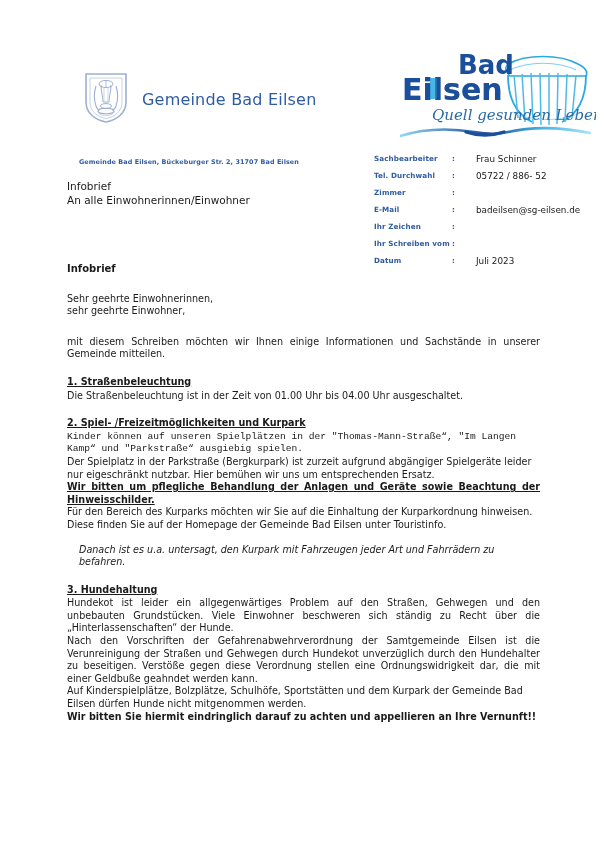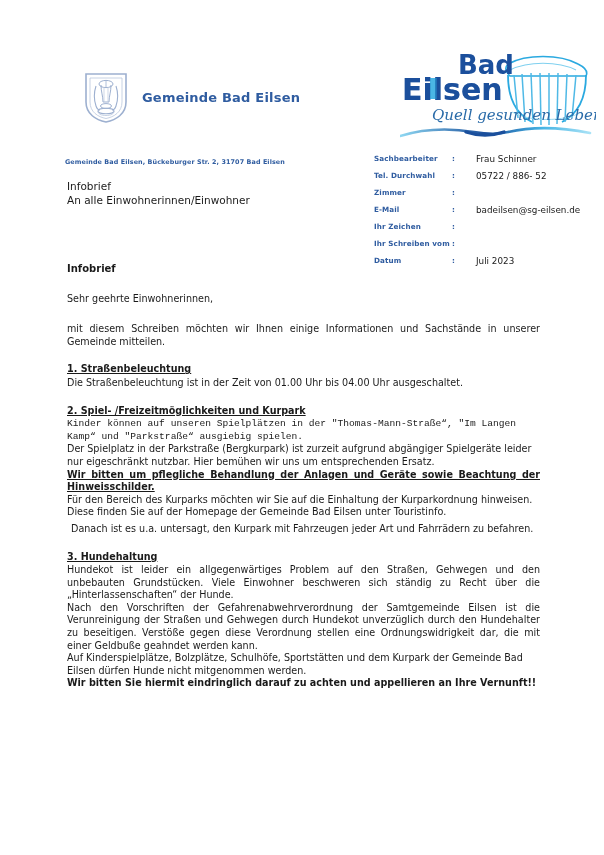--- a/index.html
+++ b/index.html
@@ -32,41 +32,41 @@
     left: 84px;
     top: 72px;
     width: 44px;
     height: 52px;
   }
   #crest-wrap svg { display: block; }
   #municipality-title {
     position: absolute;
     left: 142px;
     top: 90px;
-    font-size: 13px;
-    font-weight: bold;
+    font-size: 16px;
+    font-weight: normal;
     color: #2f5ca0;
     letter-spacing: 0.2px;
     white-space: nowrap;
   }
 
   
   #brand-logo {
     position: absolute;
     left: 400px;
     top: 44px;
     width: 196px;
     height: 100px;
   }
   #brand-logo svg { display: block; }
 
   
   #sender-line {
     position: absolute;
-    left: 65px;
+    left: 79px;
     top: 158px;
     font-size: 6.4px;
     font-weight: bold;
     color: #2f5ca0;
     letter-spacing: 0.1px;
     white-space: nowrap;
   }
 
   
   #recipient {
@@ -270,40 +270,41 @@
           </tr>
         </tbody>
     </table>
   </div>
 
   <div id="letter-body">
     <div class="doc-title">Infobrief</div>
 
     <div class="salutation">
       <div>Sehr geehrte Einwohnerinnen,</div>
+      <div>sehr geehrte Einwohner,</div>
     </div>
 
     <p class="para blk-justify">mit diesem Schreiben möchten wir Ihnen einige Informationen und Sachstände in unserer Gemeinde mitteilen.</p>
 
     <div id="sections-container">
         <div class="section">
           <div><div class="section-heading">1. Straßenbeleuchtung</div></div>
           <div class="section-body">
             <p class="line" style="margin: 0px;">Die Straßenbeleuchtung ist in der Zeit von 01.00 Uhr bis 04.00 Uhr ausgeschaltet.</p>
           </div>
         </div>
         <div class="section">
           <div><div class="section-heading">2. Spiel- /Freizeitmöglichkeiten und Kurpark</div></div>
           <div class="section-body">
             <p class="line" style="margin: 0px; font-family: Liberation Mono, monospace;">Kinder können auf unseren Spielplätzen in der "Thomas-Mann-Straße“, "Im Langen Kamp“ und "Parkstraße“ ausgiebig spielen.</p>
             <p class="line" style="margin: 0px;">Der Spielplatz in der Parkstraße (Bergkurpark) ist zurzeit aufgrund abgängiger Spielgeräte leider nur eigeschränkt nutzbar. Hier bemühen wir uns um entsprechenden Ersatz.</p>
             <p class="line justify bold" style="margin: 0px; text-decoration: underline;">Wir bitten um pflegliche Behandlung der Anlagen und Geräte sowie Beachtung der Hinweisschilder.</p>
             <p class="line" style="margin: 0px;">Für den Bereich des Kurparks möchten wir Sie auf die Einhaltung der Kurparkordnung hinweisen.</p>
             <p class="line" style="margin: 0px;">Diese finden Sie auf der Homepage der Gemeinde Bad Eilsen unter Touristinfo.</p>
-            <p class="line" style="margin: 4px;">Danach ist es u.a. untersagt, den Kurpark mit Fahrzeugen jeder Art und Fahrrädern zu befahren.</p>
+            <p class="line" style="margin: 12px; font-style: italic;">Danach ist es u.a. untersagt, den Kurpark mit Fahrzeugen jeder Art und Fahrrädern zu befahren.</p>
           </div>
         </div>
         <div class="section">
           <div><div class="section-heading">3. Hundehaltung</div></div>
           <div class="section-body">
             <p class="line justify" style="margin: 0px;">Hundekot ist leider ein allgegenwärtiges Problem auf den Straßen, Gehwegen und den unbebauten Grundstücken. Viele Einwohner beschweren sich ständig zu Recht über die „Hinterlassenschaften“ der Hunde.</p>
             <p class="line justify" style="margin: 0px;">Nach den Vorschriften der Gefahrenabwehrverordnung der Samtgemeinde Eilsen ist die Verunreinigung der Straßen und Gehwegen durch Hundekot unverzüglich durch den Hundehalter zu beseitigen. Verstöße gegen diese Verordnung stellen eine Ordnungswidrigkeit dar, die mit einer Geldbuße geahndet werden kann.</p>
             <p class="line" style="margin: 0px;">Auf Kinderspielplätze, Bolzplätze, Schulhöfe, Sportstätten und dem Kurpark der Gemeinde Bad Eilsen dürfen Hunde nicht mitgenommen werden.</p>
             <p class="line bold" style="margin: 0px;">Wir bitten Sie hiermit eindringlich darauf zu achten und appellieren an Ihre Vernunft!!</p>
           </div>

